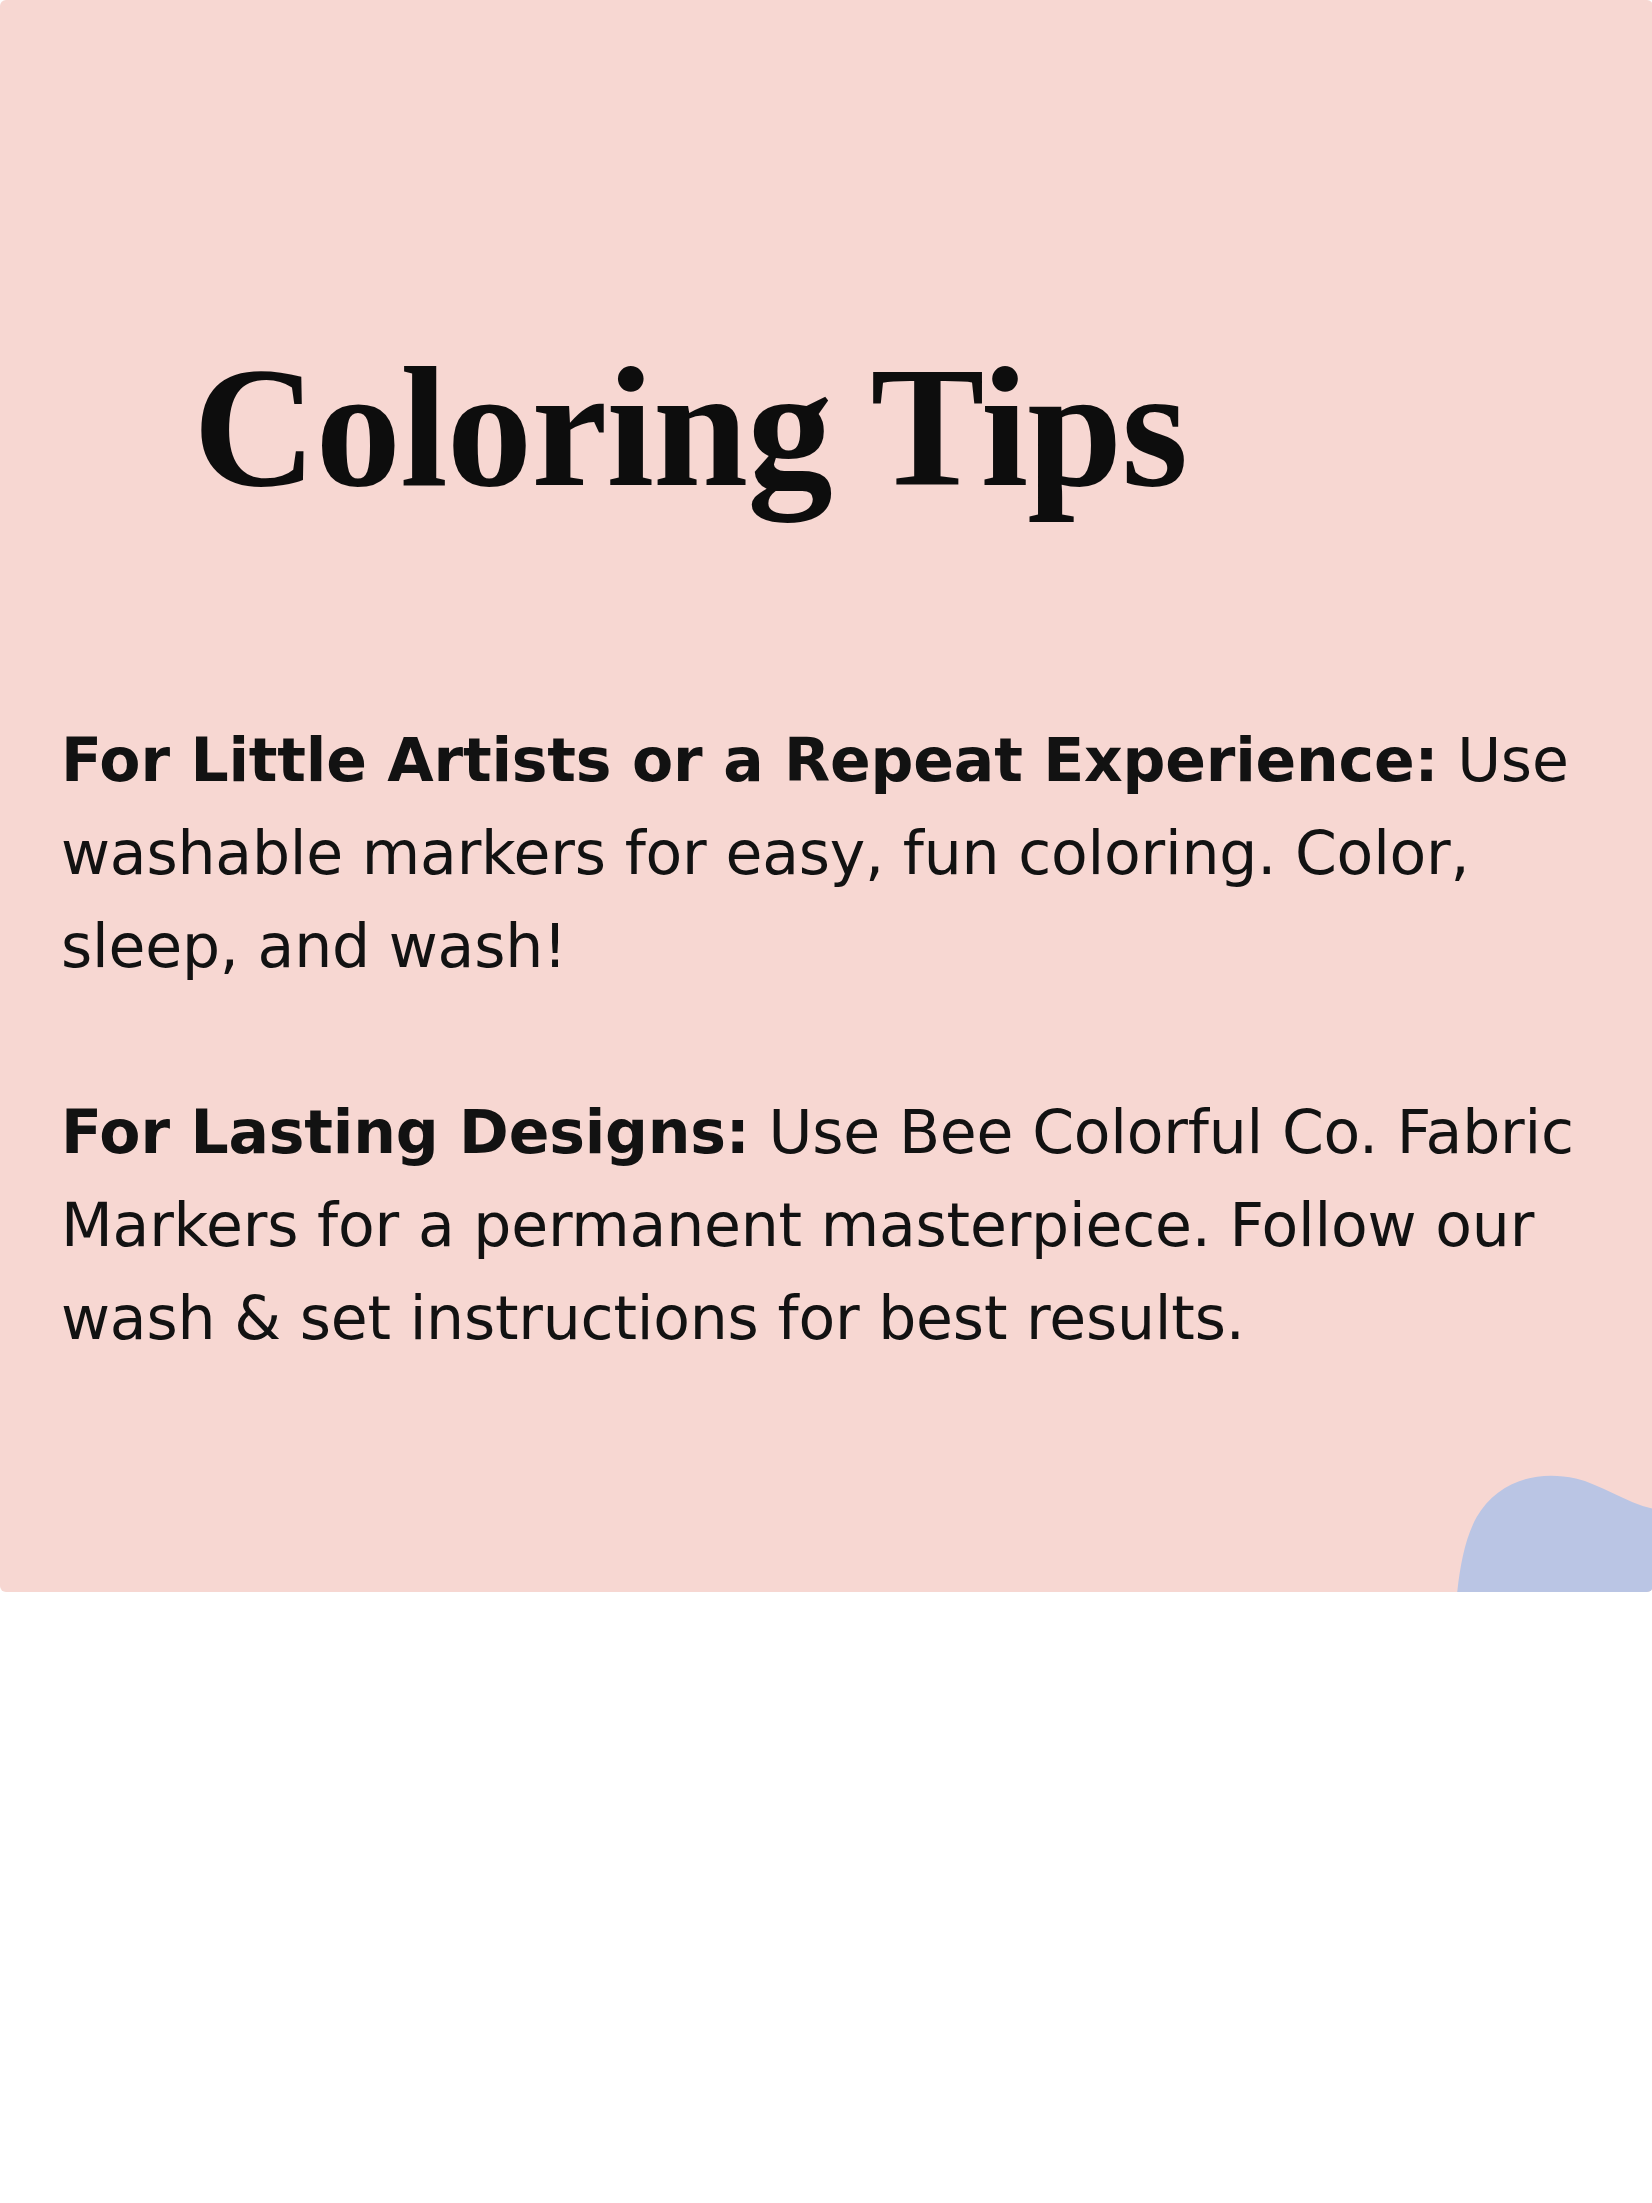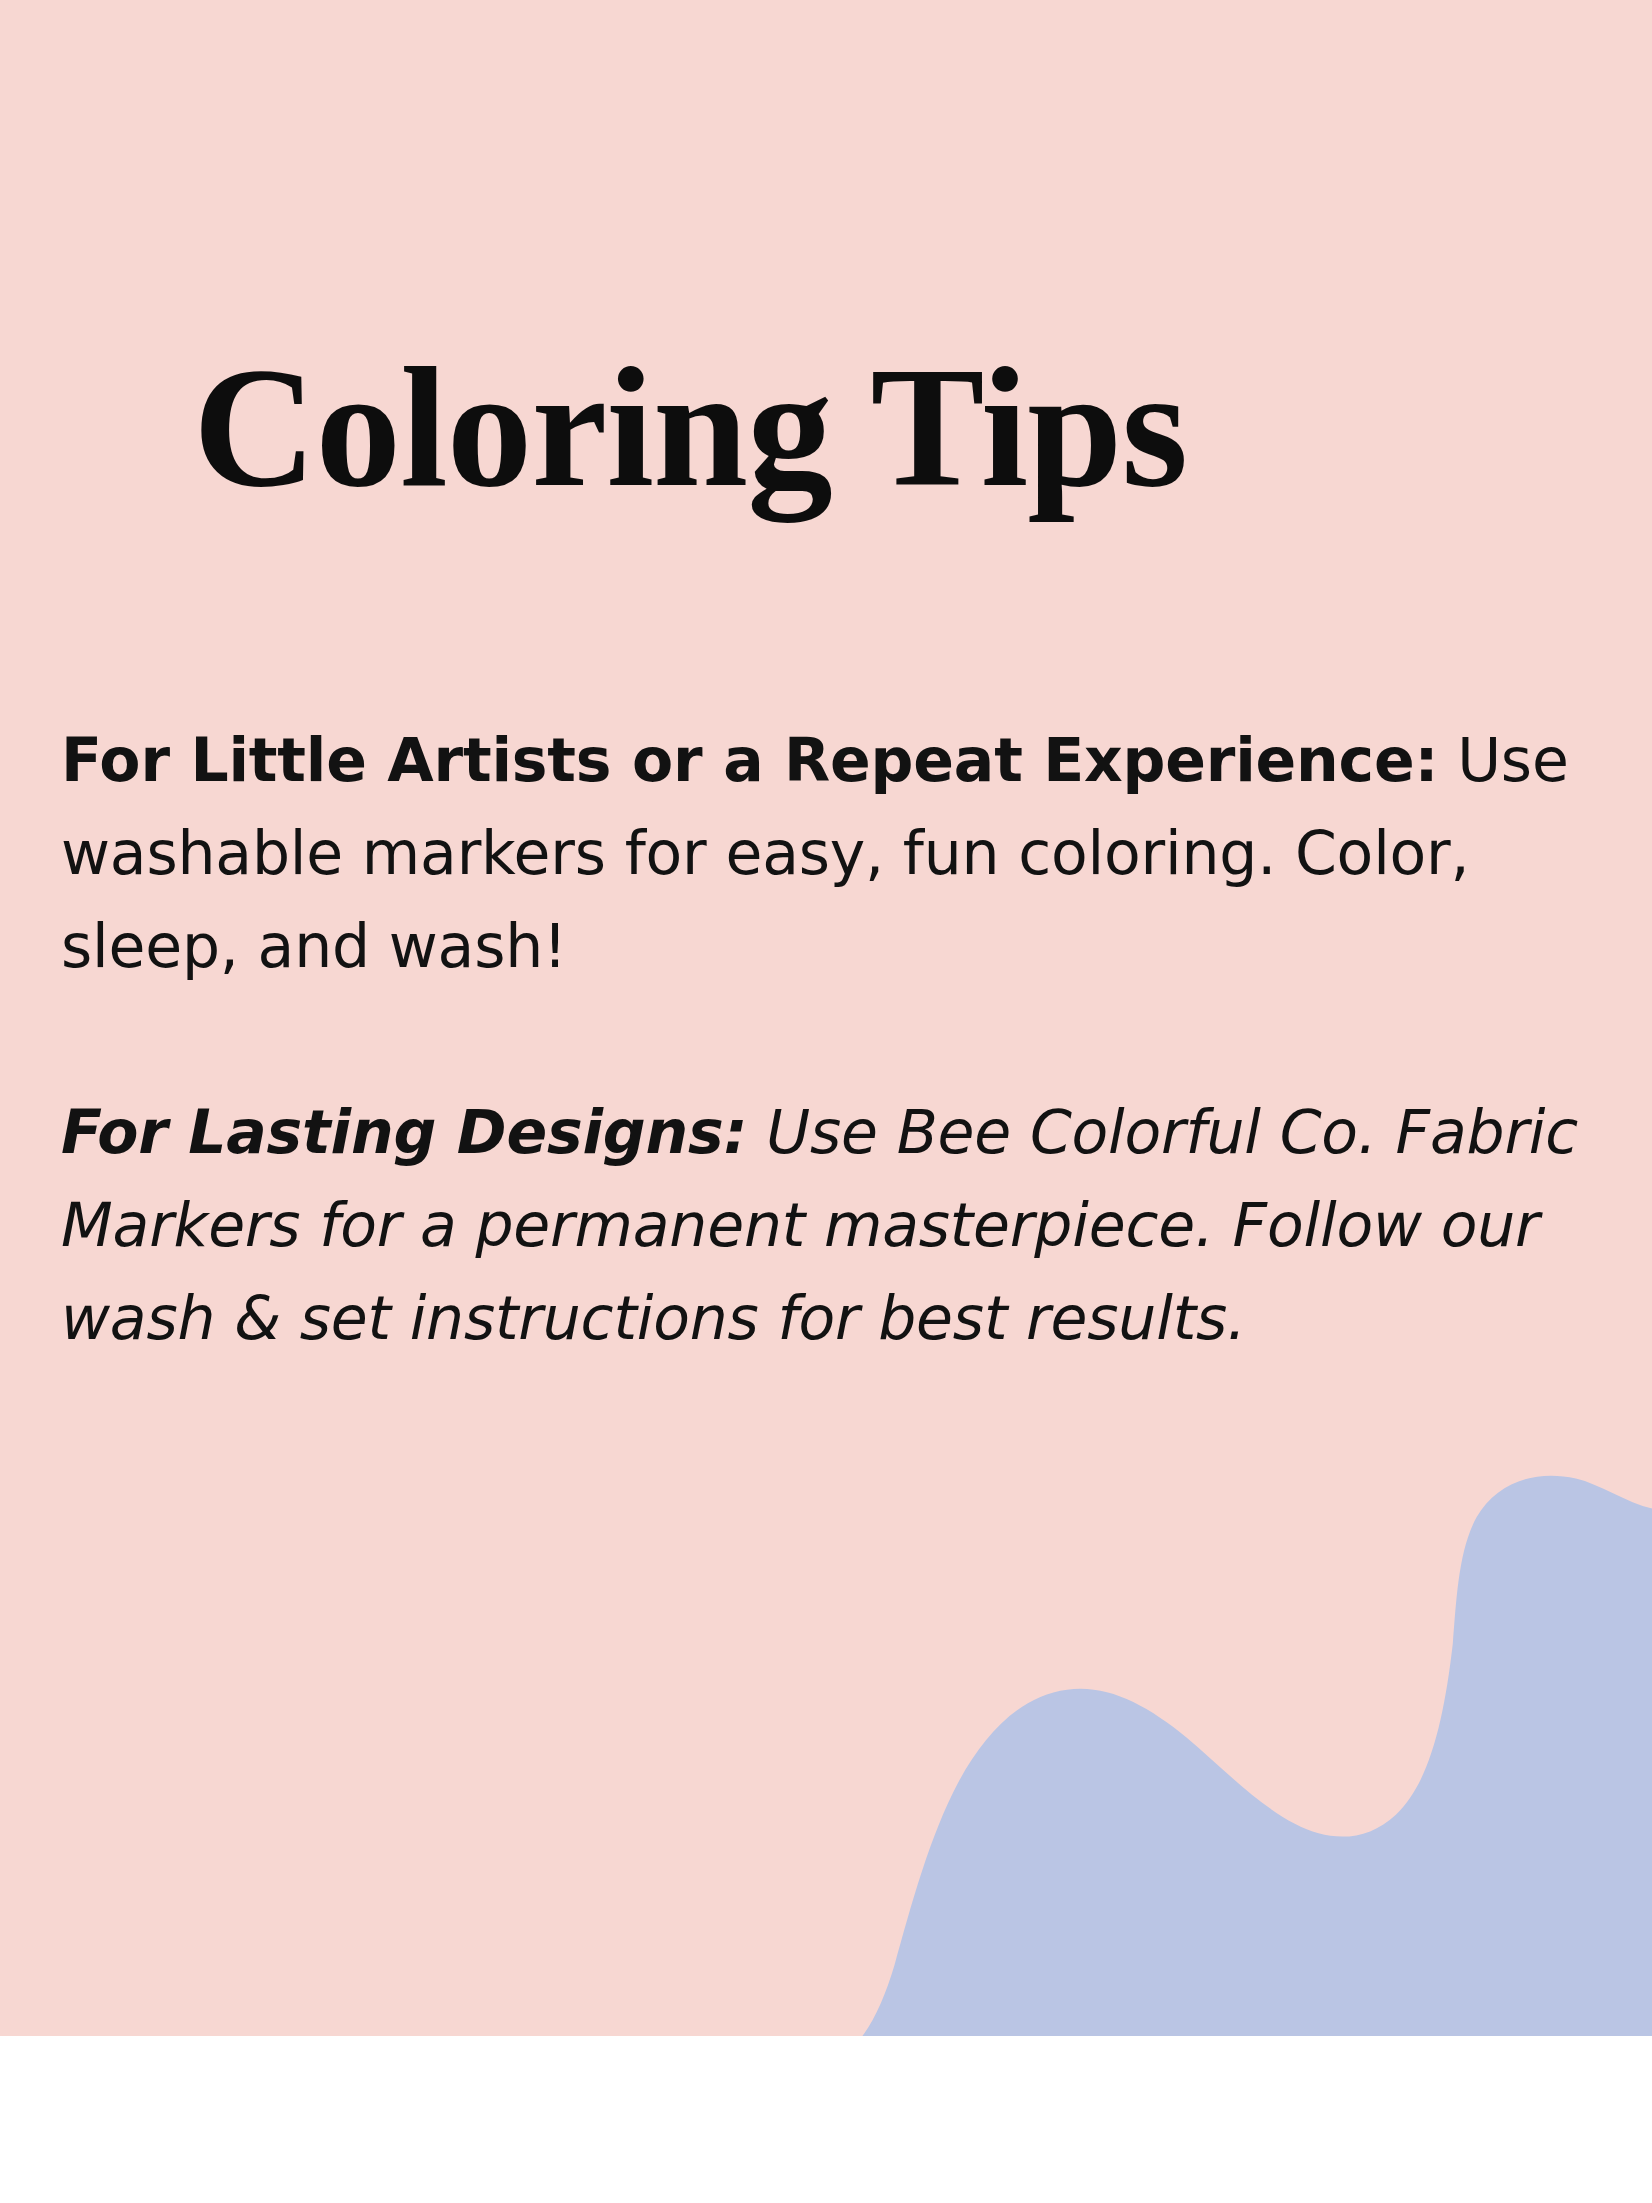--- a/index.html
+++ b/index.html
@@ -11,23 +11,24 @@
   body {
     width: 1653px;
     height: 2204px;
     overflow: hidden;
     font-family: "Liberation Sans", sans-serif;
   }
 
   #poster {
     position: relative;
     width: 1653px;
-    height: 2036px;
+    height: 1592px;
     background: #f7d7d2;
     overflow: hidden;
+    border-radius: 6px;
   }
 
   
   #blob-layer {
     position: absolute;
     inset: 0;
     width: 1653px;
     height: 2204px;
     pointer-events: none;
   }
@@ -59,21 +60,20 @@
     margin: 0;
     font-family: "DejaVu Sans", "Liberation Sans", sans-serif;
     font-size: 60px;
     line-height: 93px;
     color: #121212;
     letter-spacing: -0.2px;
   }
 
   .para + .para {
     margin-top: 93px;
-    font-style: italic;
   }
 
   .para .lead {
     font-weight: 700;
   }
 
   .para .rest {
     font-weight: 400;
   }
 </style>

